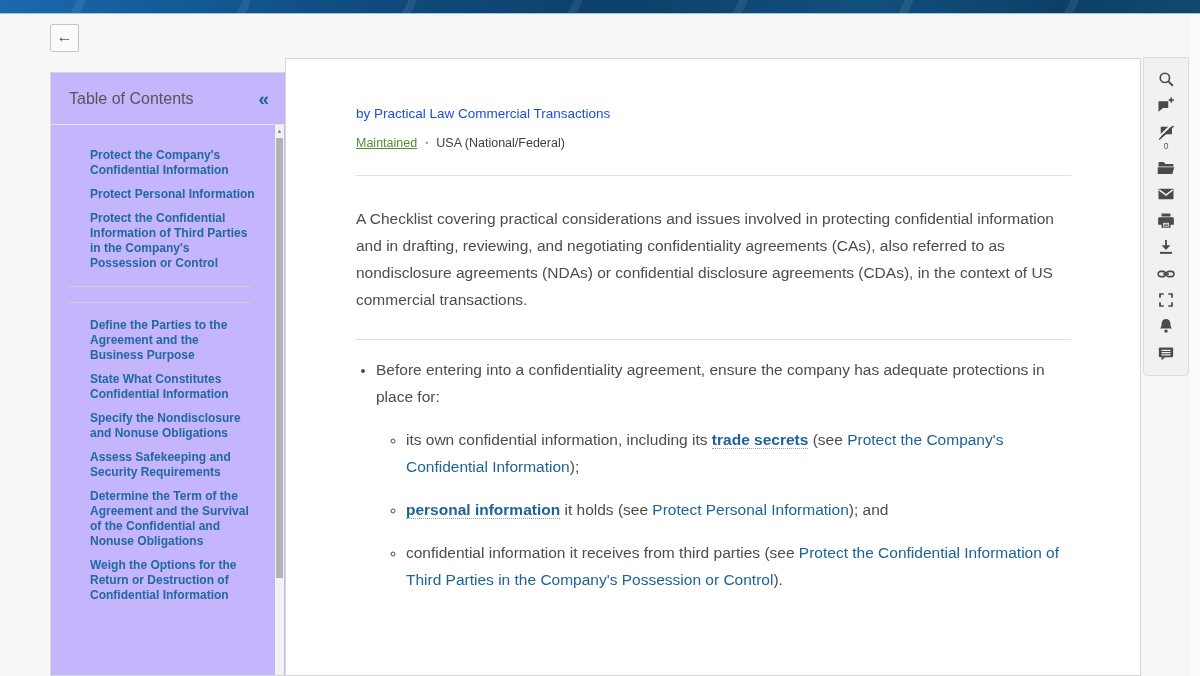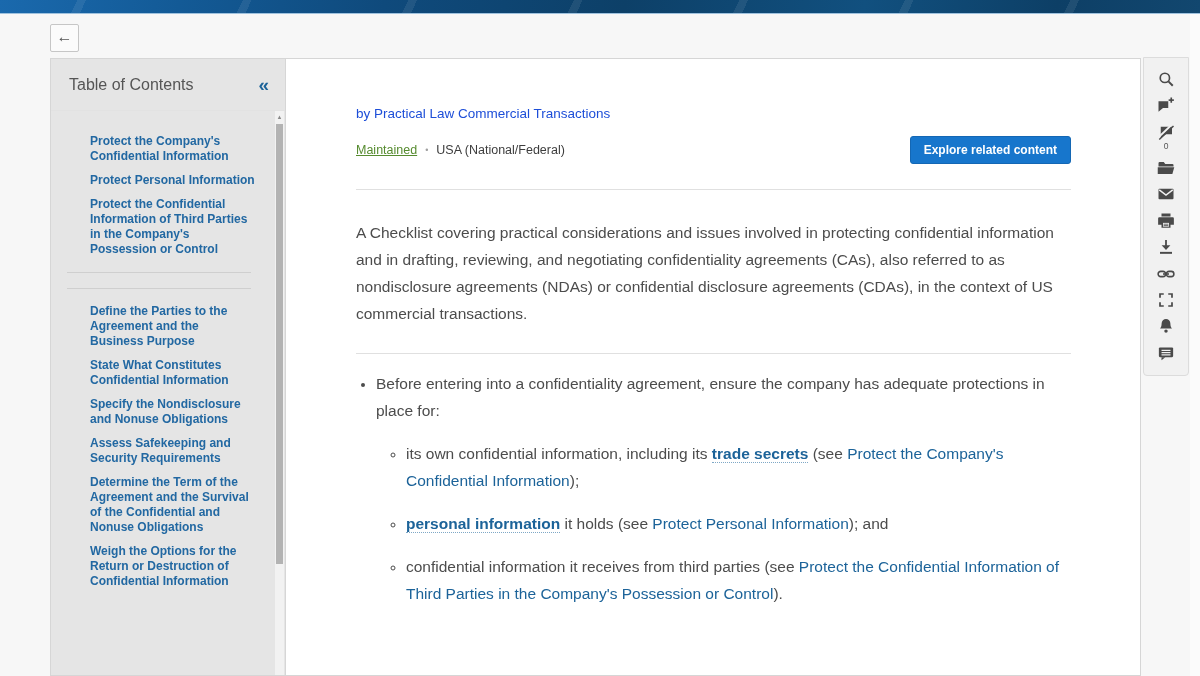--- a/index.html
+++ b/index.html
@@ -13,21 +13,21 @@
     border-bottom:1px solid #9fc2de;}
   .topbar .sheen{position:absolute;inset:0;
     background:repeating-linear-gradient(115deg,transparent 0 70px,rgba(255,255,255,.08) 70px 78px,transparent 78px 150px);}
 
   
   .back-btn{position:absolute;top:24px;left:50px;width:27px;height:26px;background:#fbfbfb;
     border:1px solid #c6c6c6;border-radius:2px;color:#555;font-size:16px;line-height:24px;
     text-align:center;cursor:pointer;}
 
   
-  .toc{position:absolute;left:50px;top:58px;width:236px;bottom:0;background:#e5e5e5;
+  .toc{position:absolute;left:50px;top:72px;width:236px;bottom:0;background:#c4b5fd;
     border:1px solid #d6d6d6;box-sizing:border-box;}
   .toc-header{height:51px;display:flex;align-items:center;justify-content:space-between;
     padding:0 16px 0 18px;border-bottom:1px solid #e2e2e2;color:#555;font-size:16px;}
   .toc-collapse{color:#1c6399;font-size:19px;font-weight:bold;cursor:pointer;line-height:1;}
   .toc-list{position:absolute;top:52px;bottom:0;left:0;right:10px;overflow:hidden;
     padding:14px 20px 0 16px;}
   .toc-item.sub{margin:9px 0 0 23px;color:#2268a2;font-weight:600;font-size:12px;
     line-height:1.25;cursor:pointer;}
   .toc-divider{border:none;border-top:1px solid #cfcfcf;margin:15px 4px 15px 0;}
   .toc-scrollbar{position:absolute;top:52px;right:1px;bottom:0;width:9px;background:#f2f2f2;}
@@ -110,21 +110,20 @@
     </div>
   </div>
 
   <div class="main">
     <div class="doc-byline">by Practical Law Commercial Transactions</div>
 
     <div class="meta-row">
       <span class="maintained">Maintained</span>
       <span class="meta-dot">•</span>
       <span class="jurisdiction">USA (National/Federal)</span>
-      <button class="explore-btn">Explore related content</button>
     </div>
 
     <hr class="rule r1">
 
     <p class="abstract">A Checklist covering practical considerations and issues involved in protecting confidential information and in drafting, reviewing, and negotiating confidentiality agreements (CAs), also referred to as nondisclosure agreements (NDAs) or confidential disclosure agreements (CDAs), in the context of US commercial transactions.</p>
 
     <hr class="rule r2">
 
 
     <ul class="lvl1">

